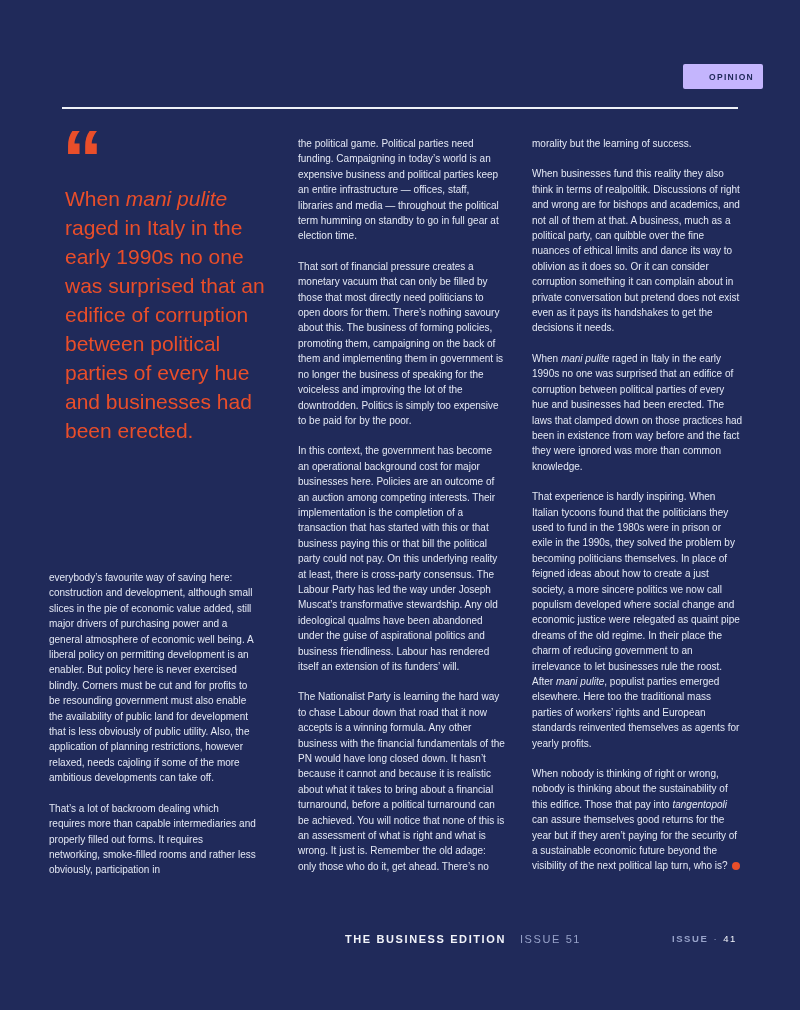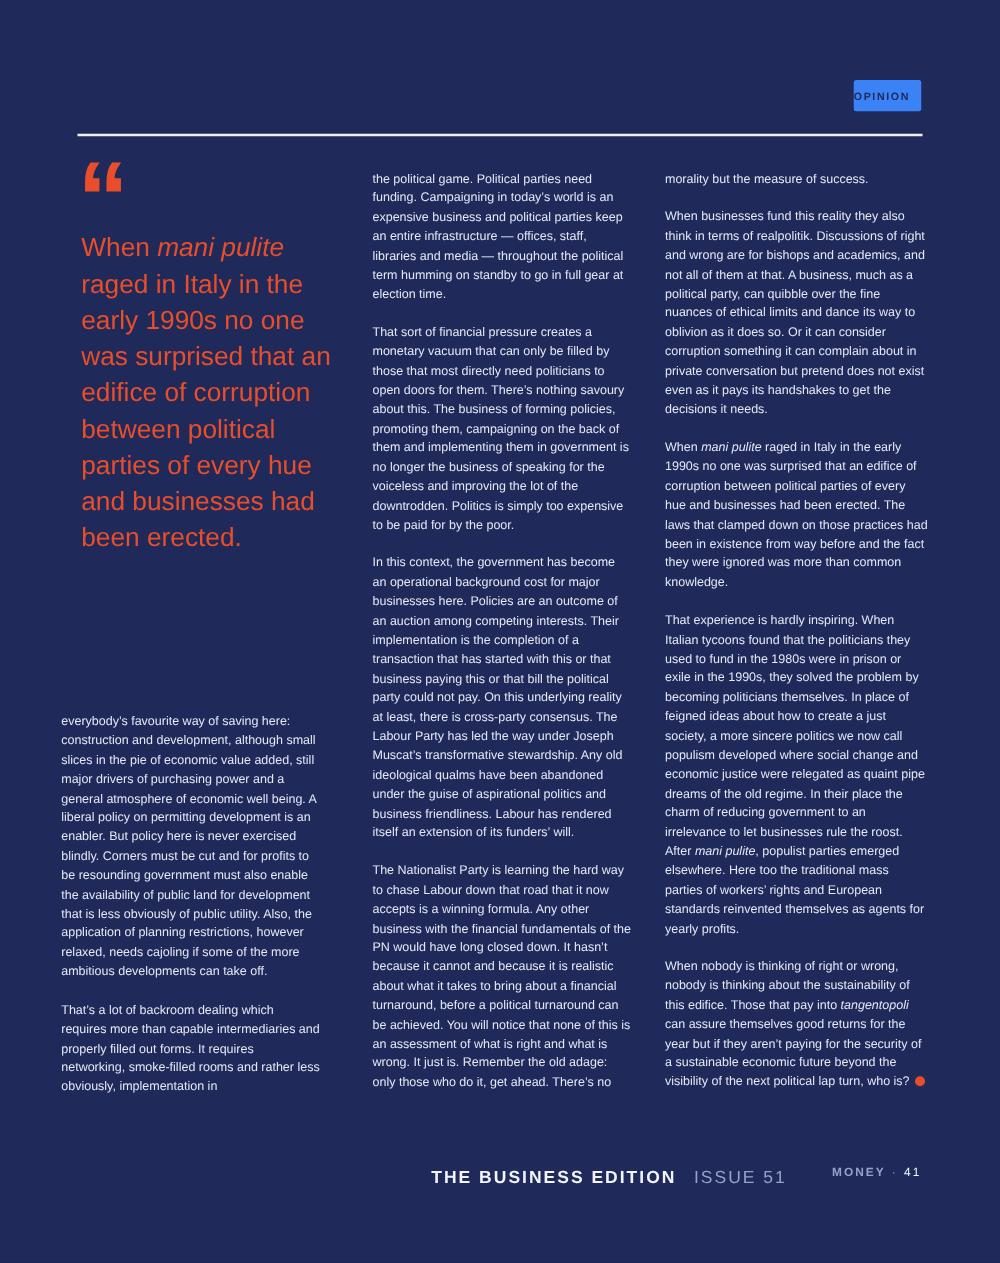--- a/index.html
+++ b/index.html
@@ -10,26 +10,26 @@
   }
   .page{
     position:relative;
     width:800px;height:1010px;
     background:#202a5a;
     overflow:hidden;
   }
   .badge{
     position:absolute;
     left:683px;top:64px;
-    background:#3b82f6;
+    background:#c4b5fd;
     color:#202a5a;
     font-size:8.5px;
     font-weight:bold;
     letter-spacing:1.3px;
-    padding:8px 9px 7px 0;
+    padding:8px 9px 7px 26px;
     border-radius:2px;
   }
   .rule{
     position:absolute;
     left:62px;top:107px;
     width:676px;height:2px;
     background:#eef1f8;
   }
   .quote-mark{
     position:absolute;
@@ -65,21 +65,21 @@
     display:inline-block;
     width:8px;height:8px;
     border-radius:50%;
     background:#e94e2a;
     margin-left:4px;
     vertical-align:-1px;
   }
   .footer-center{
     position:absolute;
     left:345px;top:933px;
-    font-size:14px;
+    font-size:11px;
     letter-spacing:1.6px;
     white-space:nowrap;
   }
   .footer-center .edition{color:#f2f4fa;font-weight:bold;}
   .footer-center .issue{color:#97a2c9;margin-left:14px;}
   .footer-right{
     position:absolute;
     right:63px;top:933px;
     font-size:9.5px;
     letter-spacing:1.6px;
@@ -97,39 +97,39 @@
   <div class="badge">OPINION</div>
 
   <div class="rule"></div>
 
   <div class="quote-mark">“</div>
 
   <div class="pullquote"><span>When </span><span style="font-style: italic;">mani pulite</span><span> raged in Italy in the early 1990s no one was surprised that an edifice of corruption between political parties of every hue and businesses had been erected.</span></div>
 
   <div class="col col-left">
     <p><span>everybody’s favourite way of saving here: construction and development, although small slices in the pie of economic value added, still major drivers of purchasing power and a general atmosphere of economic well being. A liberal policy on permitting development is an enabler. But policy here is never exercised blindly. Corners must be cut and for profits to be resounding government must also enable the availability of public land for development that is less obviously of public utility. Also, the application of planning restrictions, however relaxed, needs cajoling if some of the more ambitious developments can take off.</span></p>
-    <p><span>That’s a lot of backroom dealing which requires more than capable intermediaries and properly filled out forms. It requires networking, smoke-filled rooms and rather less obviously, implementation in</span></p>
+    <p><span>That’s a lot of backroom dealing which requires more than capable intermediaries and properly filled out forms. It requires networking, smoke-filled rooms and rather less obviously, participation in</span></p>
   </div>
 
   <div class="col col-middle">
     <p><span>the political game. Political parties need funding. Campaigning in today’s world is an expensive business and political parties keep an entire infrastructure — offices, staff, libraries and media — throughout the political term humming on standby to go in full gear at election time.</span></p>
     <p><span>That sort of financial pressure creates a monetary vacuum that can only be filled by those that most directly need politicians to open doors for them. There’s nothing savoury about this. The business of forming policies, promoting them, campaigning on the back of them and implementing them in government is no longer the business of speaking for the voiceless and improving the lot of the downtrodden. Politics is simply too expensive to be paid for by the poor.</span></p>
     <p><span>In this context, the government has become an operational background cost for major businesses here. Policies are an outcome of an auction among competing interests. Their implementation is the completion of a transaction that has started with this or that business paying this or that bill the political party could not pay. On this underlying reality at least, there is cross-party consensus. The Labour Party has led the way under Joseph Muscat’s transformative stewardship. Any old ideological qualms have been abandoned under the guise of aspirational politics and business friendliness. Labour has rendered itself an extension of its funders’ will.</span></p>
     <p><span>The Nationalist Party is learning the hard way to chase Labour down that road that it now accepts is a winning formula. Any other business with the financial fundamentals of the PN would have long closed down. It hasn’t because it cannot and because it is realistic about what it takes to bring about a financial turnaround, before a political turnaround can be achieved. You will notice that none of this is an assessment of what is right and what is wrong. It just is. Remember the old adage: only those who do it, get ahead. There’s no</span></p>
   </div>
 
   <div class="col col-right">
-    <p><span>morality but the measure of success.</span></p>
+    <p><span>morality but the learning of success.</span></p>
     <p><span>When businesses fund this reality they also think in terms of realpolitik. Discussions of right and wrong are for bishops and academics, and not all of them at that. A business, much as a political party, can quibble over the fine nuances of ethical limits and dance its way to oblivion as it does so. Or it can consider corruption something it can complain about in private conversation but pretend does not exist even as it pays its handshakes to get the decisions it needs.</span></p>
     <p><span>When </span><span style="font-style: italic;">mani pulite</span><span> raged in Italy in the early 1990s no one was surprised that an edifice of corruption between political parties of every hue and businesses had been erected. The laws that clamped down on those practices had been in existence from way before and the fact they were ignored was more than common knowledge.</span></p>
     <p><span>That experience is hardly inspiring. When Italian tycoons found that the politicians they used to fund in the 1980s were in prison or exile in the 1990s, they solved the problem by becoming politicians themselves. In place of feigned ideas about how to create a just society, a more sincere politics we now call populism developed where social change and economic justice were relegated as quaint pipe dreams of the old regime. In their place the charm of reducing government to an irrelevance to let businesses rule the roost. After </span><span style="font-style: italic;">mani pulite</span><span>, populist parties emerged elsewhere. Here too the traditional mass parties of workers’ rights and European standards reinvented themselves as agents for yearly profits.</span></p>
     <p><span><span>When nobody is thinking of right or wrong, nobody is thinking about the sustainability of this edifice. Those that pay into </span><span style="font-style: italic;">tangentopoli</span><span> can assure themselves good returns for the year but if they aren’t paying for the security of a sustainable economic future beyond the visibility of the next political lap turn, who is?</span></span><span class="dot"></span></p>
   </div>
 
   <div class="footer-center">
     <span class="edition">THE BUSINESS EDITION</span><span class="issue">ISSUE 51</span>
   </div>
 
   <div class="footer-right">
-    <span class="section">MONEY</span><span class="sep">·</span><span class="pagenum">41</span>
+    <span class="section">ISSUE</span><span class="sep">·</span><span class="pagenum">41</span>
   </div>
 
 </div>
 
 </body></html>

